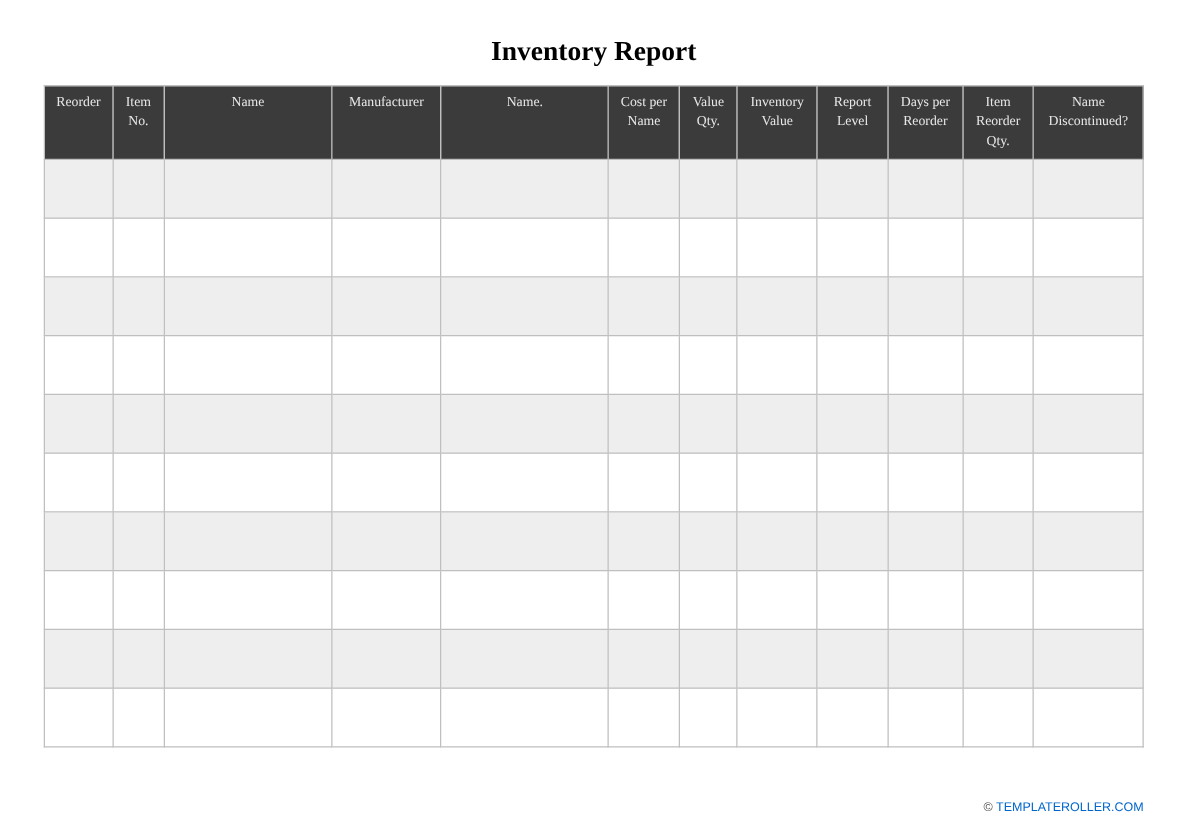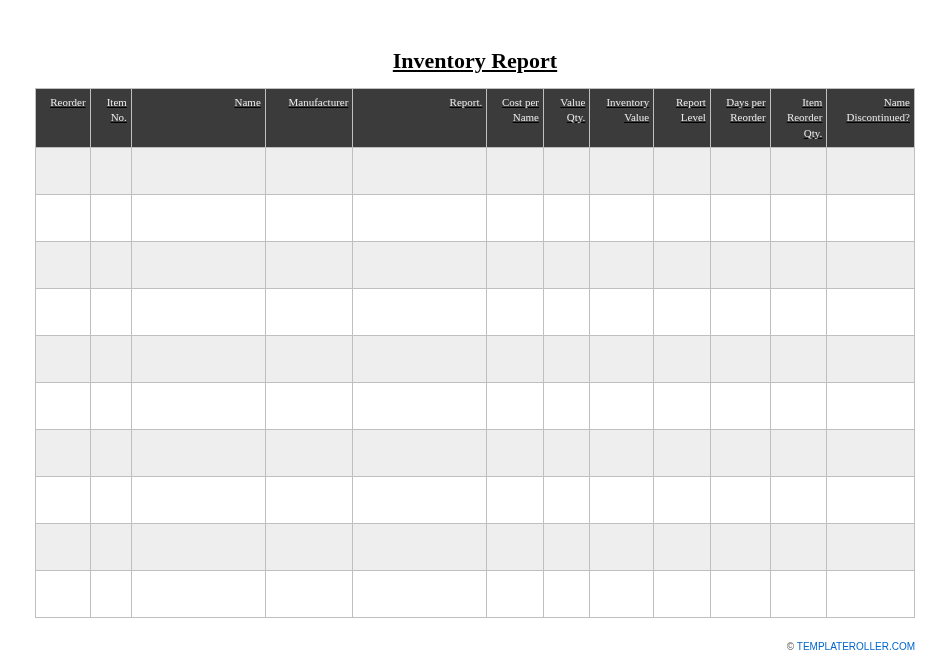--- a/index.html
+++ b/index.html
@@ -8,43 +8,42 @@
       box-sizing: border-box;
     }
     body {
       font-family: "Times New Roman", Times, serif;
       background: #ffffff;
       width: 950px;
       height: 672px;
       position: relative;
     }
     .container {
-      padding: 48px 35px 0 35px;
-      text-decoration: underline;
+      padding: 28px 35px 0 35px;
     }
     .title {
       text-align: center;
       font-size: 22px;
       font-weight: bold;
       margin-bottom: 14px;
       color: #000;
     }
     table {
       width: 100%;
       border-collapse: collapse;
       table-layout: fixed;
     }
     th {
       background: #3b3b3b;
       color: #e8e8e8;
       font-weight: normal;
       font-size: 11px;
       padding: 6px 4px;
       border: 1px solid #bfbfbf;
-      text-align: right;
+      text-align: center;
       vertical-align: top;
       height: 58px;
       line-height: 1.4;
     }
     td {
       border: 1px solid #bfbfbf;
       height: 47px;
       padding: 0;
     }
     tr.odd td {
@@ -98,21 +97,21 @@
       <col class="col-daysper">
       <col class="col-itemreorderqty">
       <col class="col-discontinued">
     </colgroup>
     <thead>
       <tr>
         <th>Reorder</th>
         <th>Item No.</th>
         <th>Name</th>
         <th>Manufacturer</th>
-        <th>Report.</th>
+        <th>Name.</th>
         <th>Cost per Name</th>
         <th>Value Qty.</th>
         <th>Inventory Value</th>
         <th>Report Level</th>
         <th>Days per Reorder</th>
         <th>Item Reorder Qty.</th>
         <th>Name Discontinued?</th>
       </tr>
     </thead>
     <tbody id="table-body">

